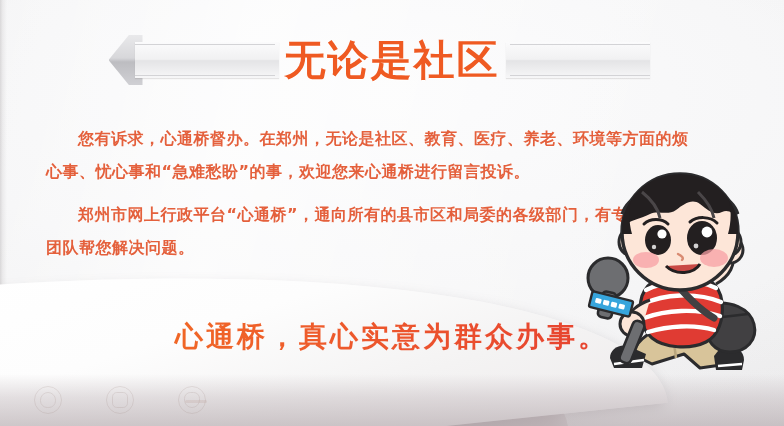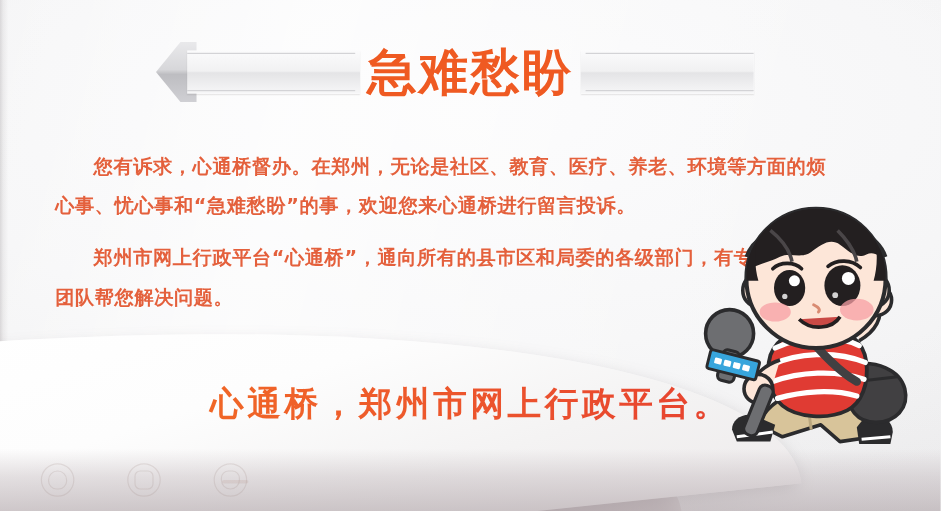--- a/index.html
+++ b/index.html
@@ -144,34 +144,34 @@
   <div class="sheen"></div>
   <div class="vignette"></div>
   <div class="left-edge"></div>
 
   <div class="header">
     <div class="ribbon">
       <div class="tail tail-left">
         <div class="chev"></div>
           <div class="bar"></div>
       </div>
-      <div class="title">急难愁盼</div>
+      <div class="title">无论是社区</div>
       <div class="tail tail-right">
         <div class="chev"></div>
           <div class="bar"></div>
       </div>
     </div>
   </div>
 
   <div class="body-copy">
     <p class="para" style="text-indent: 2em;">您有诉求，心通桥督办。在郑州，无论是社区、教育、医疗、养老、环境等方面的烦心事、忧心事和“急难愁盼”的事，欢迎您来心通桥进行留言投诉。</p>
     <p class="para" style="text-indent: 2em;">郑州市网上行政平台“心通桥”，通向所有的县市区和局委的各级部门，有专业的督办团队帮您解决问题。</p>
   </div>
 
-  <div class="slogan">心通桥，郑州市网上行政平台。</div>
+  <div class="slogan">心通桥，真心实意为群众办事。</div>
 
   <div class="curl-shadow"></div>
   <div class="curl-back"></div>
   <div class="curl-front"></div>
   <div class="curl-band"></div>
 
   <div class="marks">
     <div class="mark m1"></div>
     <div class="mark m2"></div>
     <div class="mark m3"></div>

